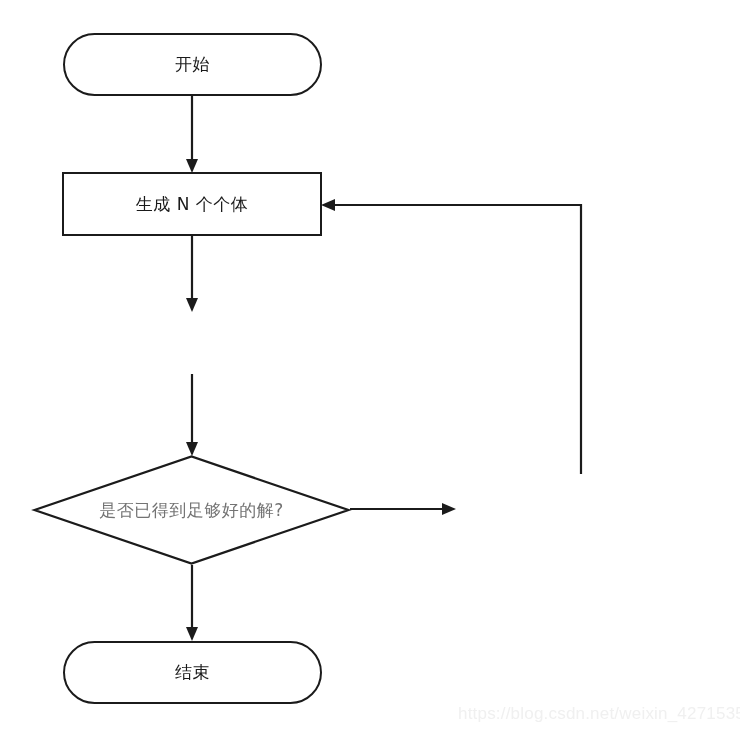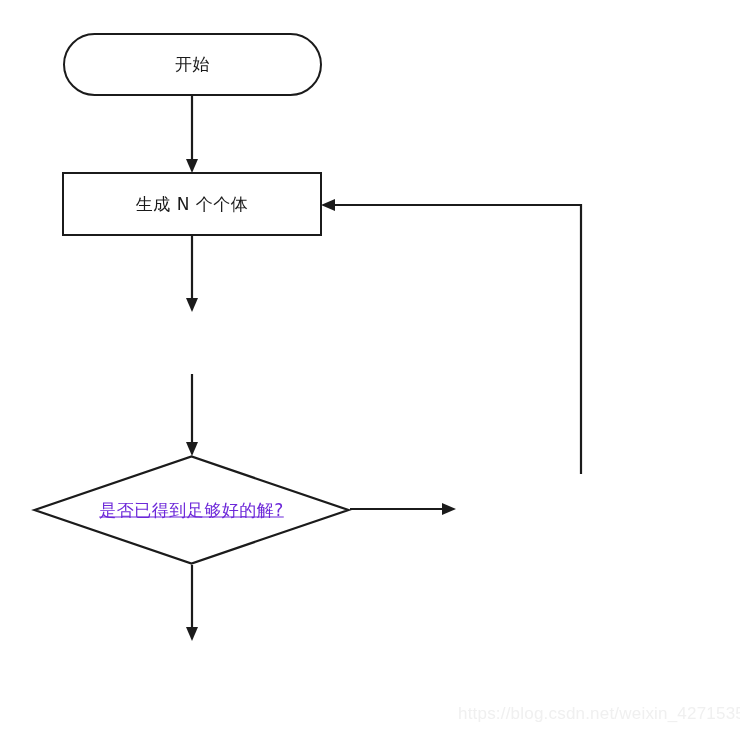--- a/index.html
+++ b/index.html
@@ -64,23 +64,22 @@
     overflow: visible;
   }
   .decision .node-label {
     position: absolute;
     left: 50%;
     top: 50%;
     transform: translate(-50%, -50%);
     font-size: 17px;
     letter-spacing: 0.5px;
     white-space: nowrap;
-    color: #6d28d9;
+    color: #737373;
     z-index: 2;
-    text-decoration: underline;
   }
 
   
   #edges {
     position: absolute;
     left: 0;
     top: 0;
     width: 740px;
     height: 738px;
     z-index: 1;
@@ -157,16 +156,19 @@
 
 
   <div class="decision" style="left:33px; top:455px; width:317px; height:110px;">
     <svg width="317" height="110" viewBox="0 0 317 110">
       <polygon points="1.5,55 158.5,1.5 315.5,55 158.5,108.5" fill="#ffffff" stroke="#1b1b1b" stroke-width="2.2" stroke-linejoin="miter"></polygon>
     </svg>
     <span class="node-label">是否已得到足够好的解?</span>
   </div>
 
 
+  <div class="node terminator" style="left:63px; top:641px; width:259px; height:63px;">
+    <span class="node-label">结束</span>
+  </div>
 
   <div id="watermark">https://blog.csdn.net/weixin_42715356</div>
 
 </div>
 
 </body></html>

